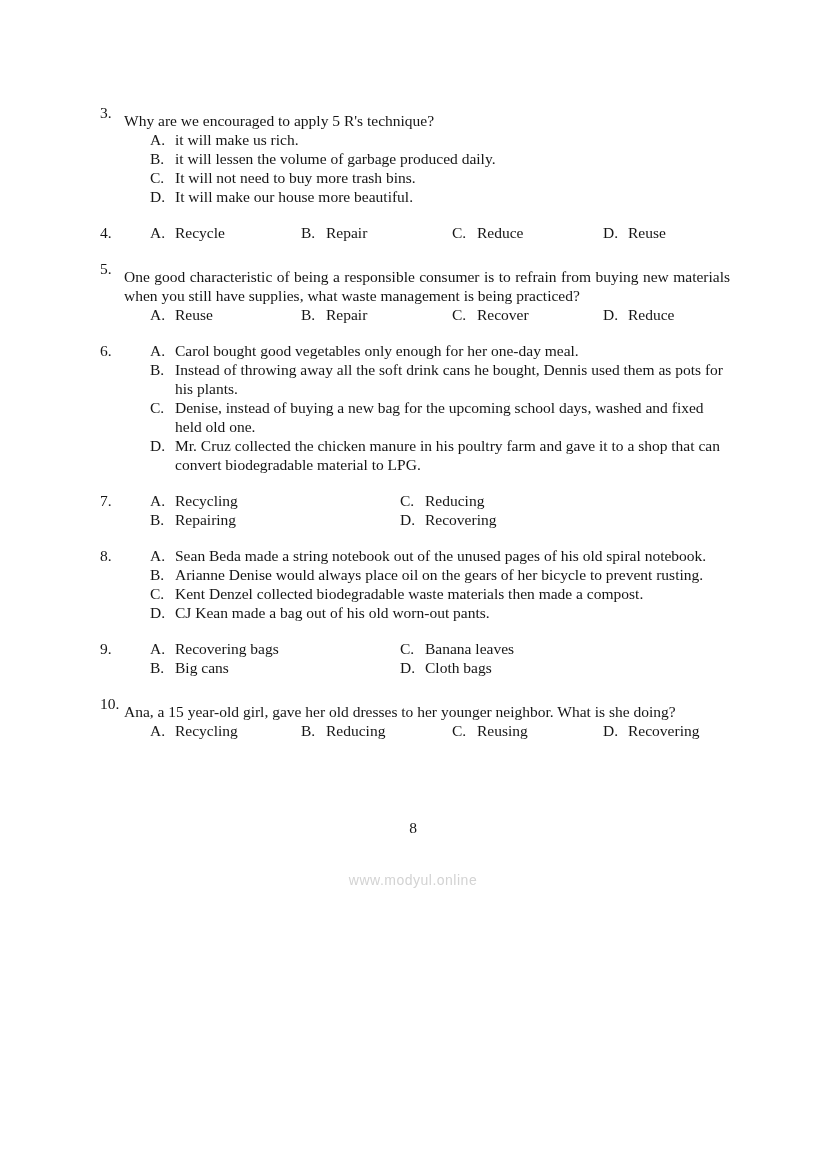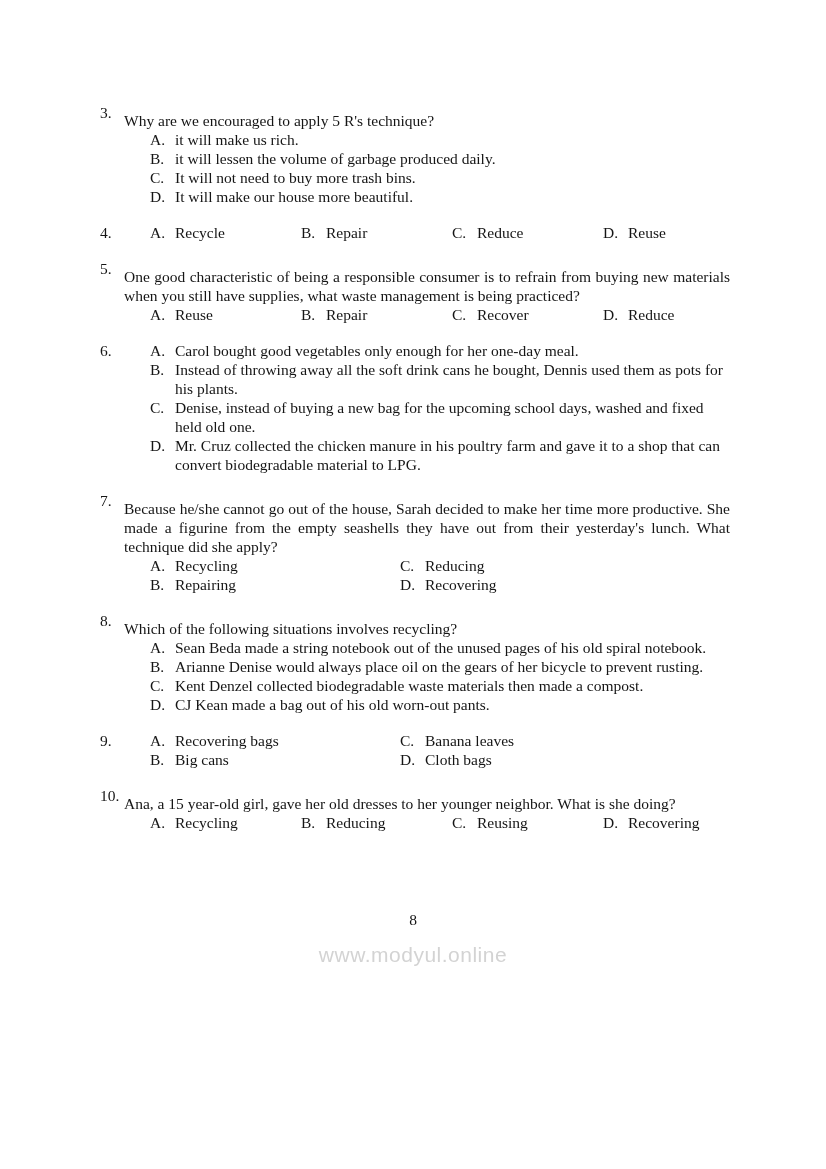--- a/index.html
+++ b/index.html
@@ -50,24 +50,24 @@
     grid-auto-flow: column;
   }
   .opts-twocol .option { display: flex; }
   .opts-twocol .opt-label { width: 25px; flex: none; }
 
   .page-number {
     margin-top: 78px;
     text-align: center;
   }
   .watermark {
-    margin-top: 16px;
+    margin-top: 34px;
     text-align: center;
     font-family: "Liberation Sans", "DejaVu Sans", sans-serif;
-    font-size: 21px;
+    font-size: 14px;
     color: #d3d3d3;
     letter-spacing: 0.5px;
   }
 </style>
 </head>
 <body>
 
 <div class="page">
   <div class="content">
   <div class="question">
@@ -176,21 +176,20 @@
     <span class="opt-label">D.</span>
     <span class="opt-text">Mr. Cruz collected the chicken manure in his poultry farm and gave it to a shop that can convert biodegradable material to LPG.</span>
   </div>
 </div>
     </div>
   </div>
 
   <div class="question">
     <div class="q-num">7.</div>
     <div class="q-body">
-      <div class="q-text">Because he/she cannot go out of the house, Sarah decided to make her time more productive.  She made a figurine from the empty seashells they have out from their yesterday's lunch.  What technique did she apply?</div>
       <div class="options opts-twocol">
   <div class="option">
     <span class="opt-label">A.</span>
     <span class="opt-text">Recycling</span>
   </div>
 
   <div class="option">
     <span class="opt-label">B.</span>
     <span class="opt-text">Repairing</span>
   </div>
@@ -204,21 +203,20 @@
     <span class="opt-label">D.</span>
     <span class="opt-text">Recovering</span>
   </div>
 </div>
     </div>
   </div>
 
   <div class="question">
     <div class="q-num">8.</div>
     <div class="q-body">
-      <div class="q-text">Which of the following situations involves recycling?</div>
       <div class="options opts-stacked">
   <div class="option">
     <span class="opt-label">A.</span>
     <span class="opt-text">Sean Beda made a string notebook out of the unused pages of his old spiral notebook.</span>
   </div>
 
   <div class="option">
     <span class="opt-label">B.</span>
     <span class="opt-text">Arianne Denise would always place oil on the gears of her bicycle to prevent rusting.</span>
   </div>

